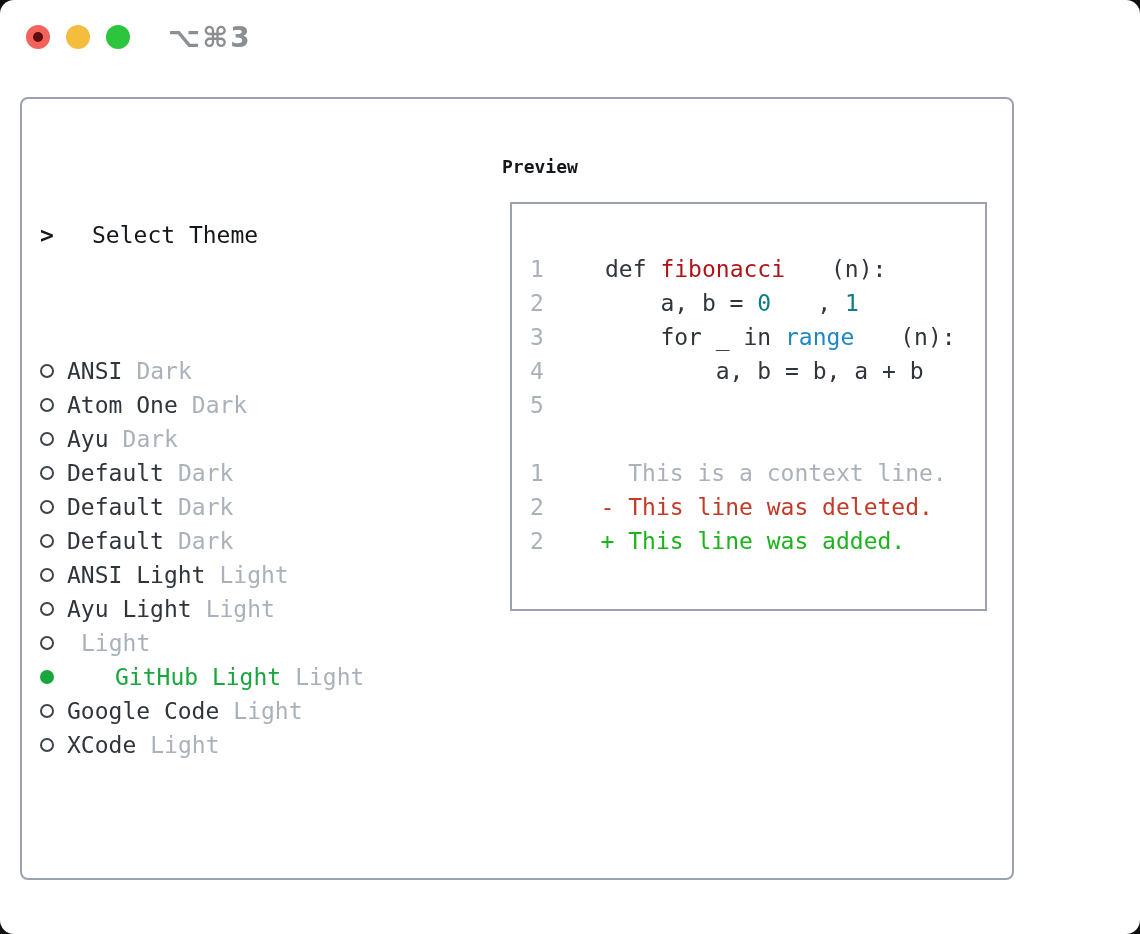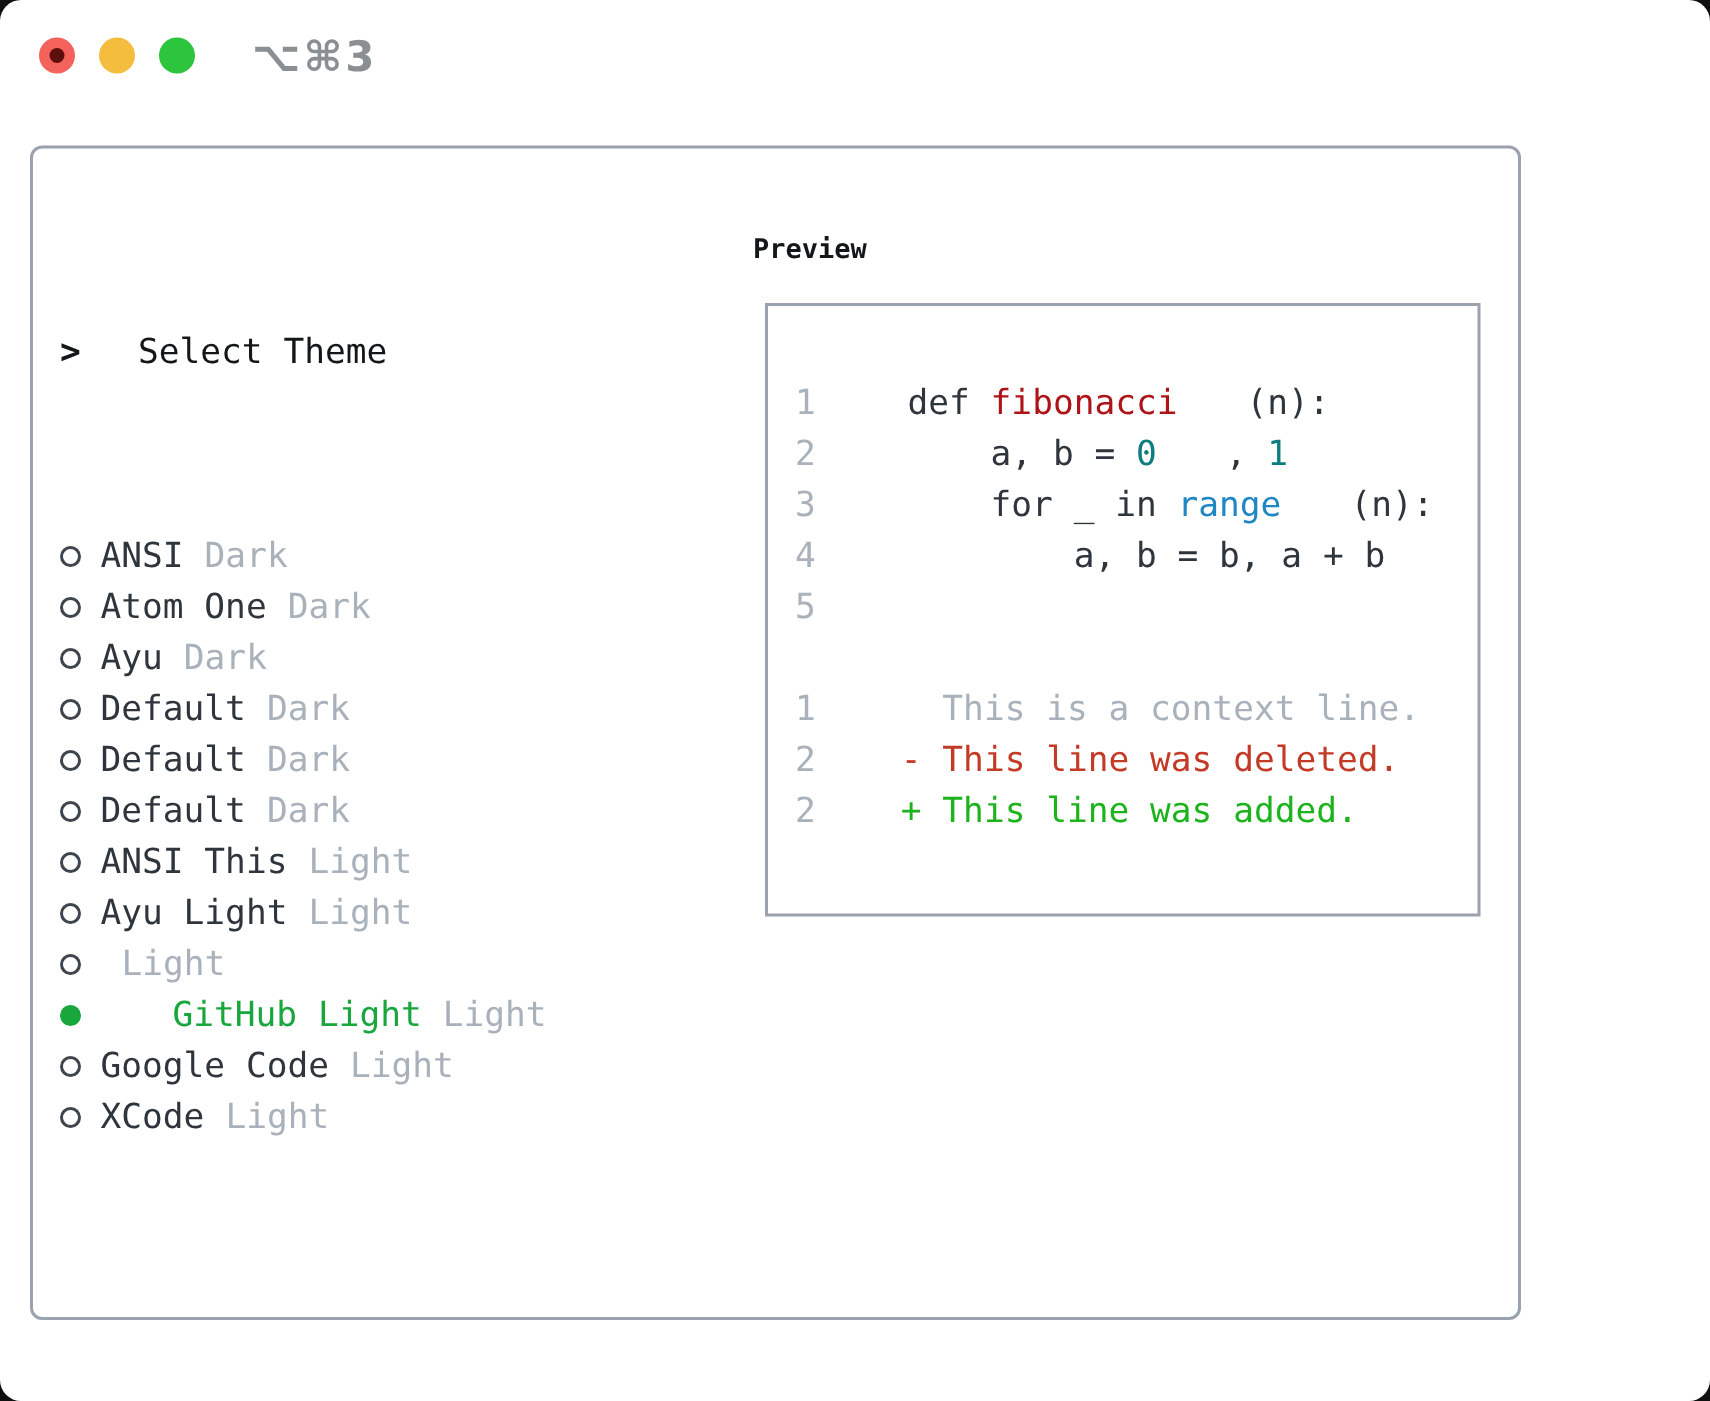--- a/index.html
+++ b/index.html
@@ -146,21 +146,21 @@
      </div><div class="row">
        <span class="bullet-cell">
          <span class="radio "></span>
        </span>
        <span class="label ">Default</span>
        <span class="variant">Dark</span>
      </div><div class="row">
        <span class="bullet-cell">
          <span class="radio "></span>
        </span>
-       <span class="label ">ANSI This</span>
+       <span class="label ">ANSI Light</span>
        <span class="variant">Light</span>
      </div><div class="row">
        <span class="bullet-cell">
          <span class="radio "></span>
        </span>
        <span class="label ">Ayu Light</span>
        <span class="variant">Light</span>
      </div><div class="row">
        <span class="bullet-cell">
          <span class="radio "></span>

